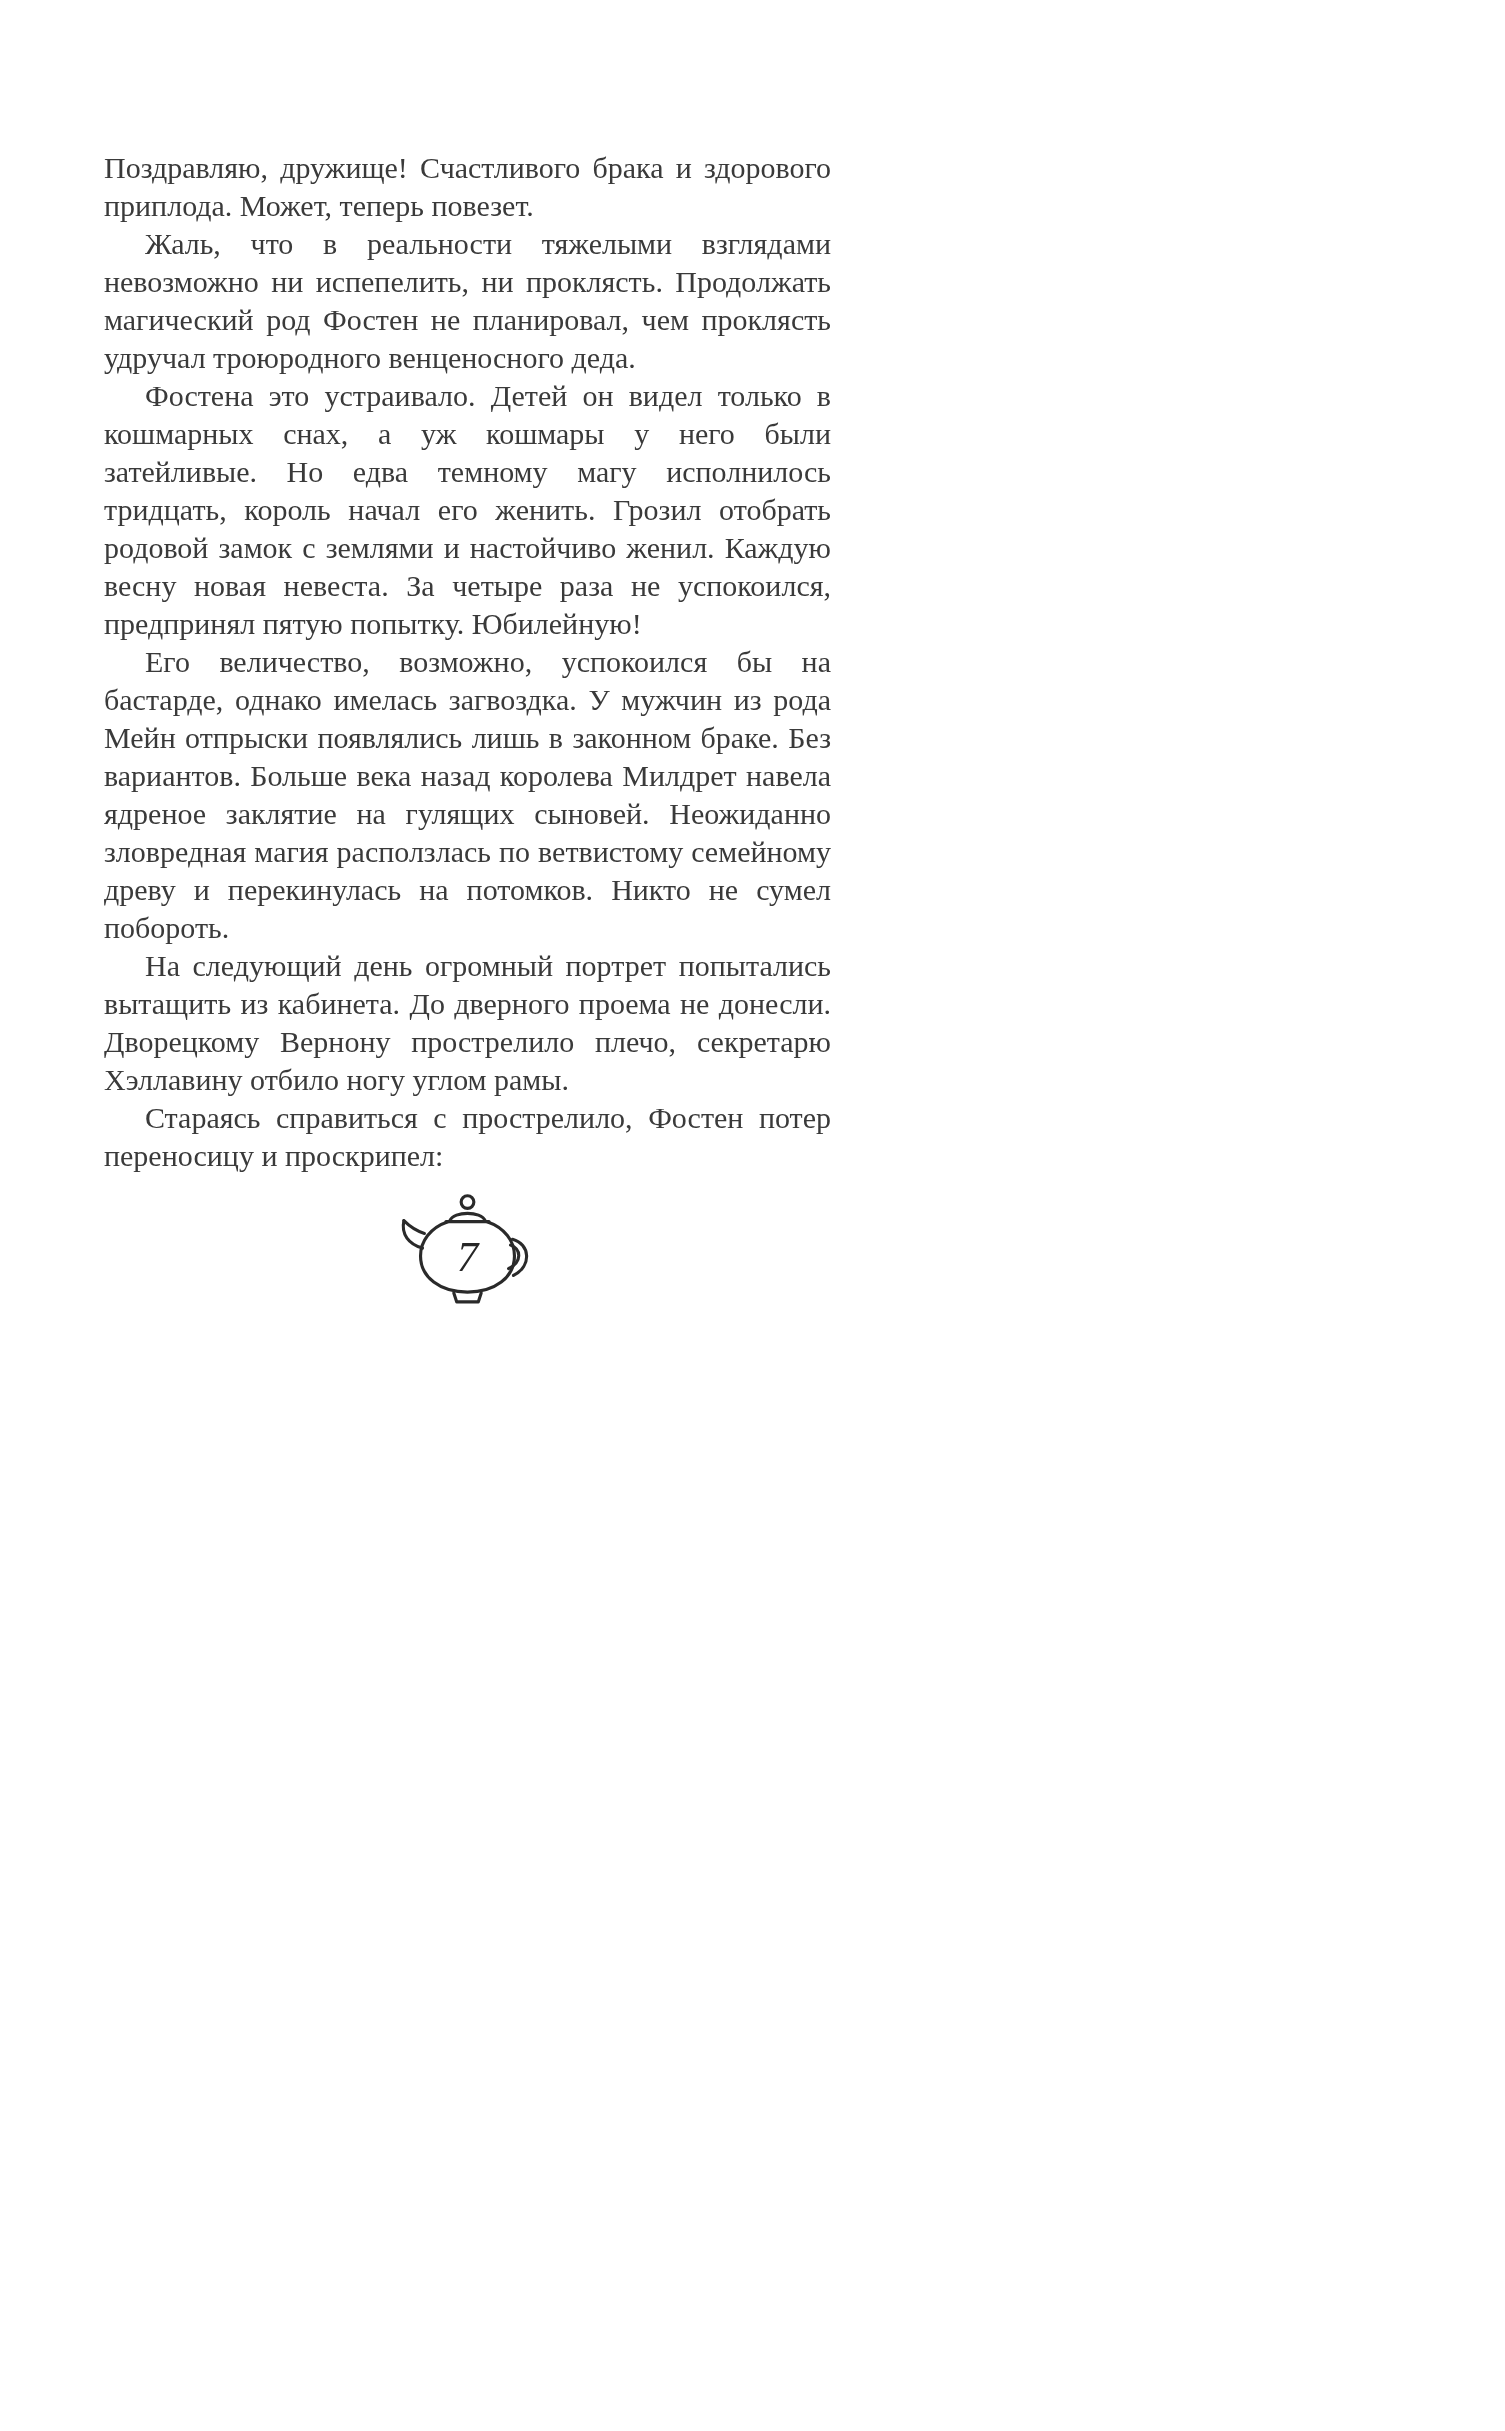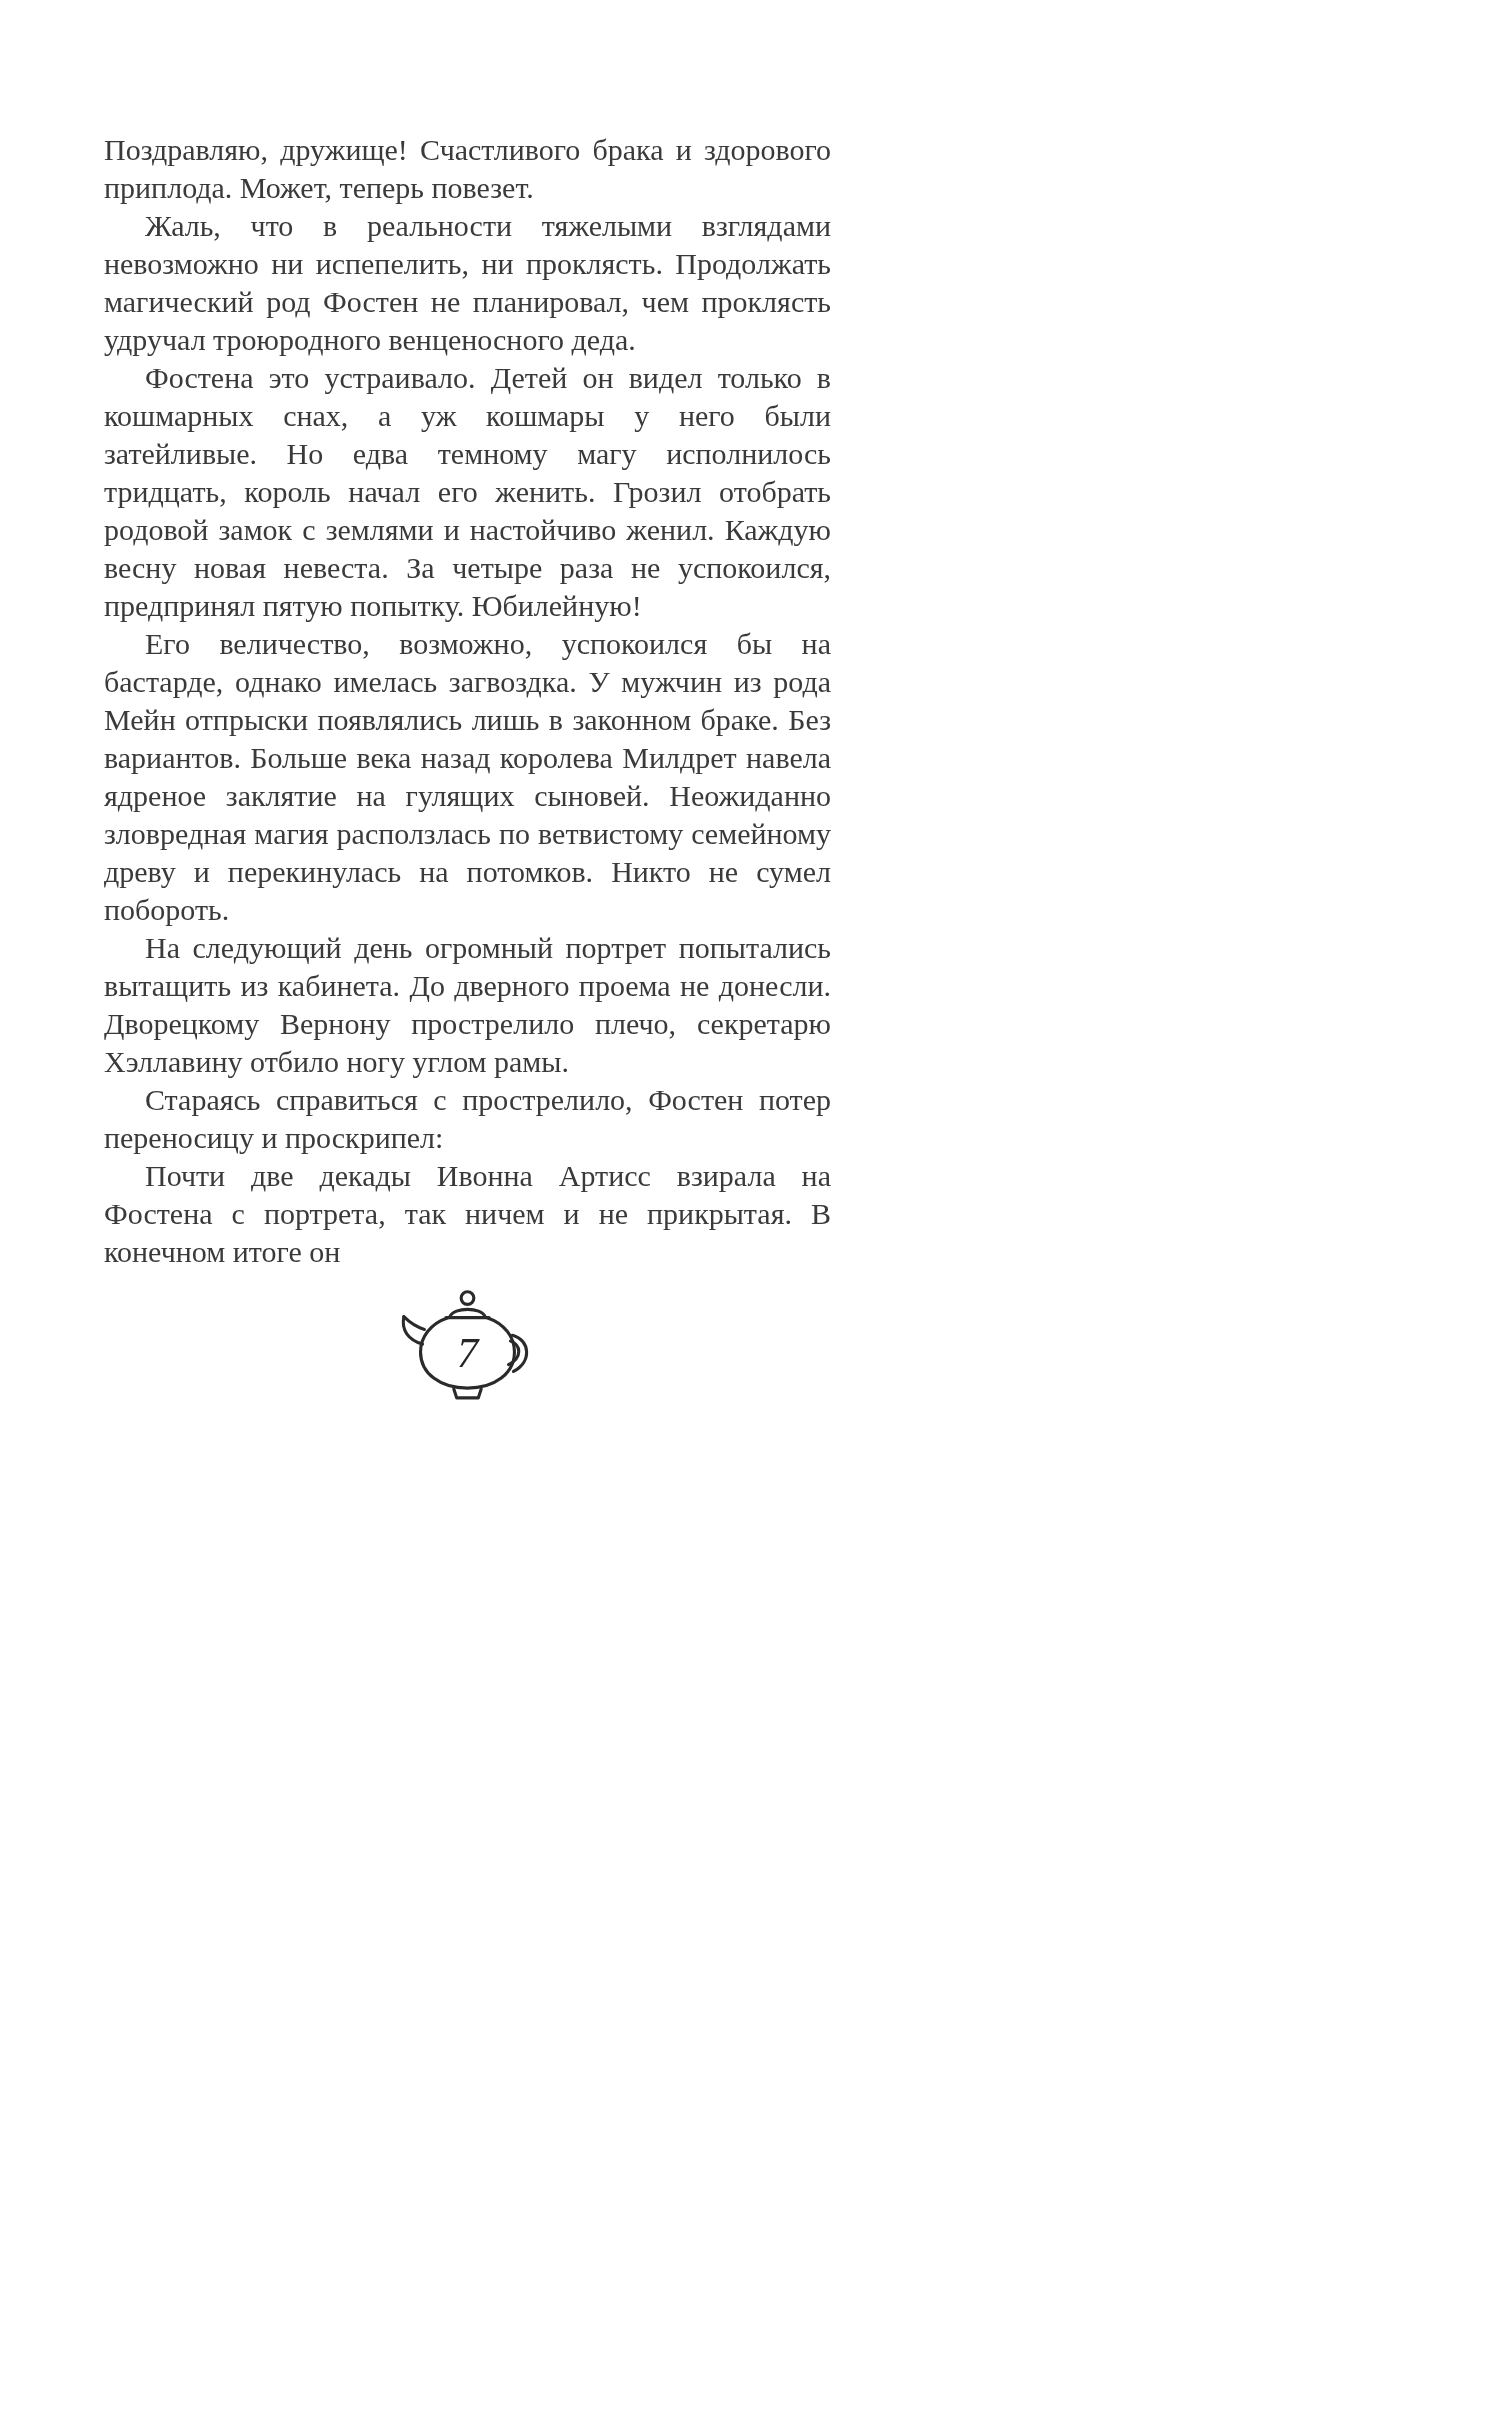--- a/index.html
+++ b/index.html
@@ -32,20 +32,21 @@
     text-align: justify;
     hyphens: auto;
     -webkit-hyphens: auto;
   }
   .text-block p {
     margin: 0;
     text-indent: 41px;
   }
   .text-block p.first {
     text-indent: 0;
+    margin-top: 18px;
   }
   .folio {
     margin-top: 15.7px;
     display: flex;
     justify-content: center;
   }
   .teapot-wrap {
     position: relative;
     width: 137px;
     height: 120px;
@@ -74,21 +75,20 @@
 <div class="page">
   <div class="content">
 
     <div class="text-block">
       <p class="first">Поздравляю, дружище! Счастливого брака и здорового приплода. Может, теперь повезет.</p>
       <p>Жаль, что в реальности тяжелыми взглядами невозможно ни испепелить, ни проклясть. Продолжать магический род Фостен не планировал, чем проклясть удручал троюродного венценосного деда.</p>
       <p>Фостена это устраивало. Детей он видел только в кошмарных снах, а уж кошмары у него были затейливые. Но едва темному магу исполнилось тридцать, король начал его женить. Грозил отобрать родовой замок с землями и настойчиво женил. Каждую весну новая невеста. За четыре раза не успокоился, предпринял пятую попытку. Юбилейную!</p>
       <p>Его величество, возможно, успокоился бы на бастарде, однако имелась загвоздка. У мужчин из рода Мейн отпрыски появлялись лишь в законном браке. Без вариантов. Больше века назад королева Милдрет навела ядреное заклятие на гулящих сыновей. Неожиданно зловредная магия расползлась по ветвистому семейному древу и перекинулась на потомков. Никто не сумел побороть.</p>
       <p>На следующий день огромный портрет попытались вытащить из кабинета. До дверного проема не донесли. Дворецкому Вернону прострелило плечо, секретарю Хэллавину отбило ногу углом рамы.</p>
       <p>Стараясь справиться с прострелило, Фостен потер переносицу и проскрипел:</p>
-      <p>Почти две декады Ивонна Артисс взирала на Фостена с портрета, так ничем и не прикрытая. В конечном итоге он</p>
     </div>
 
     <div class="folio">
       <div class="teapot-wrap">
         <svg viewBox="0 0 140 122" width="137" height="120" xmlns="http://www.w3.org/2000/svg">
           <g fill="none" stroke="#2a2a2a" stroke-width="3.2" stroke-linecap="round" stroke-linejoin="round">
 
             <circle cx="70" cy="11" r="6.5"></circle>
 
             <path d="M52 30 C56 20 84 20 88 30"></path>

